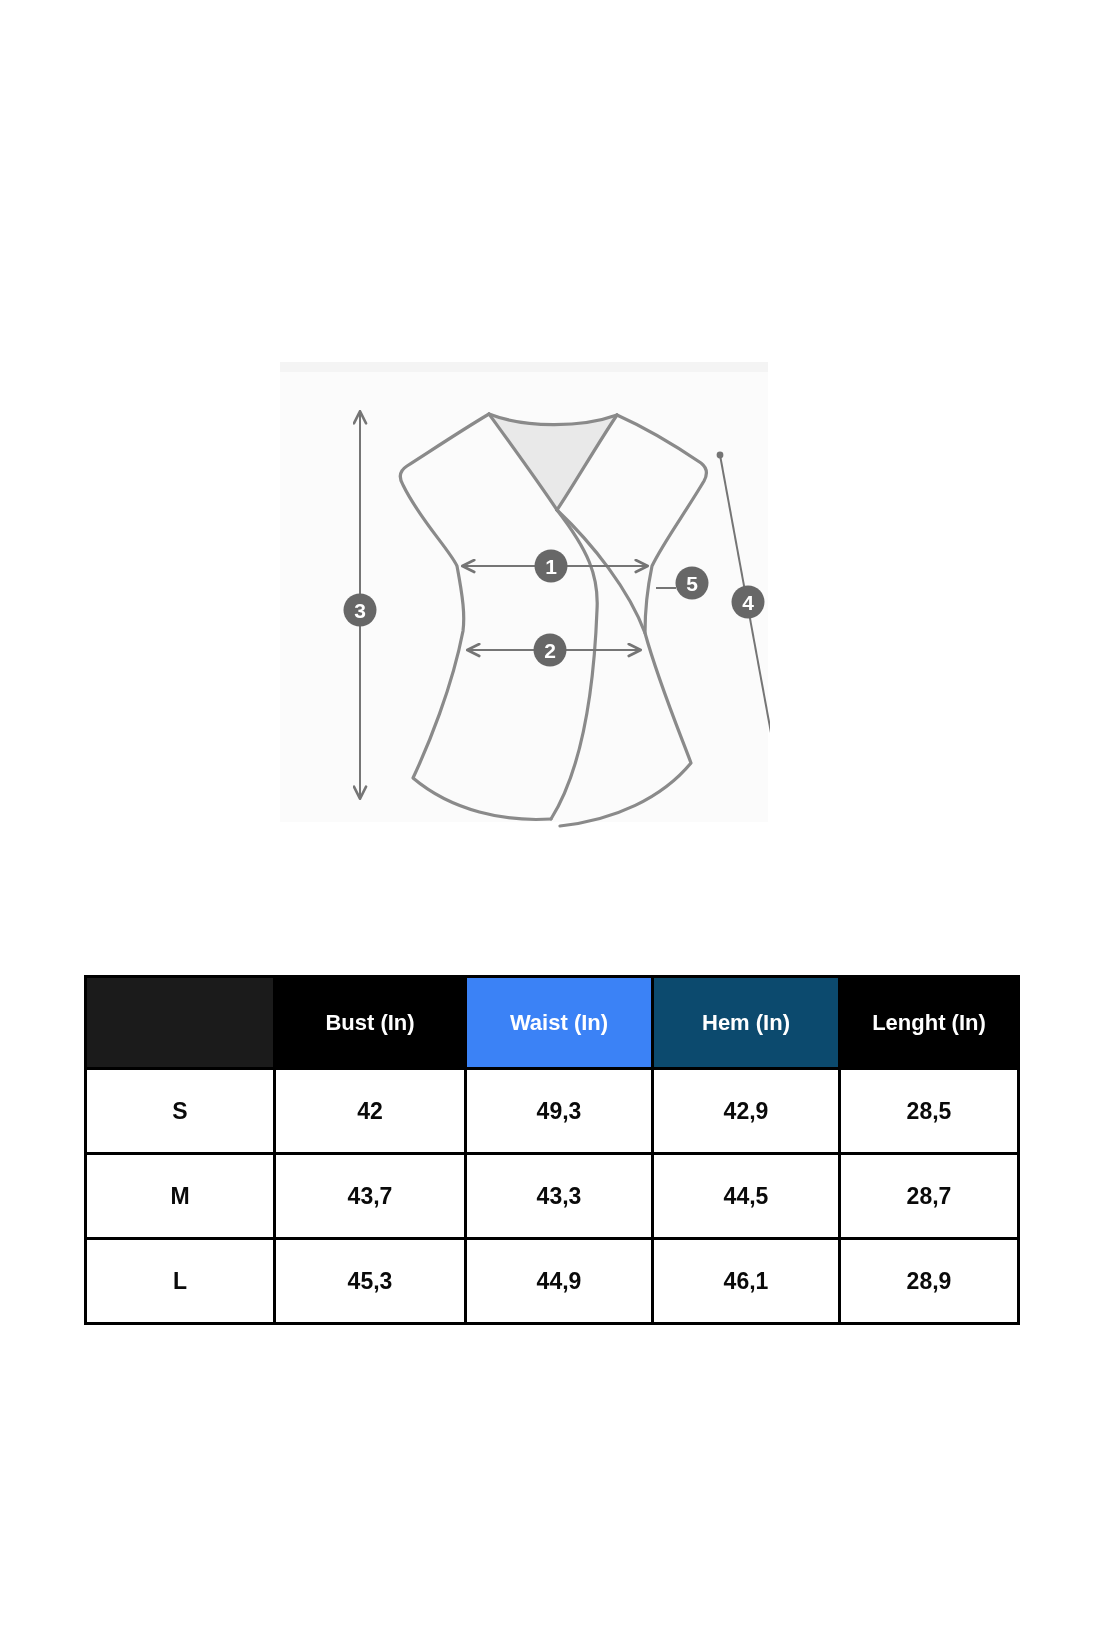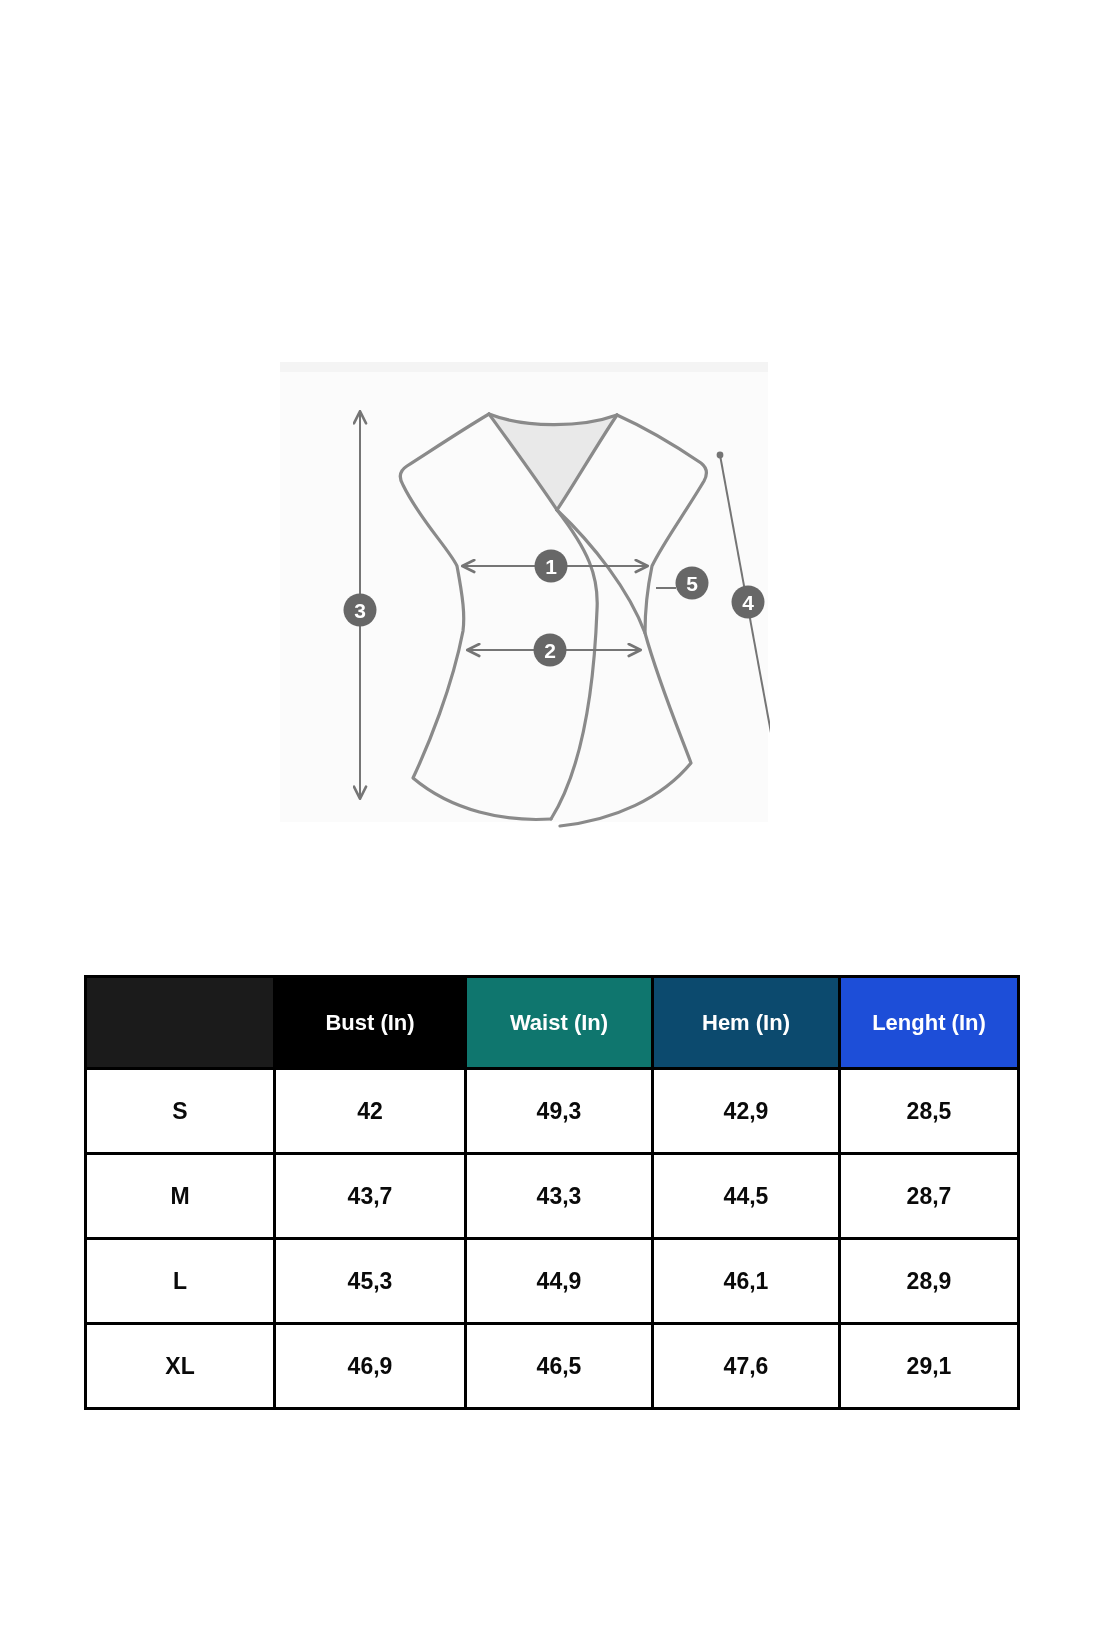--- a/index.html
+++ b/index.html
@@ -151,23 +151,23 @@
         <col style="width:189px">
         <col style="width:191px">
         <col style="width:187px">
         <col style="width:187px">
         <col style="width:179px">
       </colgroup>
       <thead>
         <tr>
             <th style="background: rgb(27, 27, 27);"></th>
             <th style="background: rgb(0, 0, 0);">Bust (In)</th>
-            <th style="background: #0f766e;">Waist (In)</th>
+            <th style="background: #3b82f6;">Waist (In)</th>
             <th style="background: #0c4a6e;">Hem (In)</th>
-            <th style="background: #1d4ed8;">Lenght (In)</th>
+            <th style="background: #000000;">Lenght (In)</th>
           </tr>
       </thead>
       <tbody>
           <tr>
             <td class="size-cell">S</td>
             <td>42</td>
             <td>49,3</td>
             <td>42,9</td>
             <td>28,5</td>
           </tr>
@@ -178,24 +178,17 @@
             <td>44,5</td>
             <td>28,7</td>
           </tr>
           <tr>
             <td class="size-cell">L</td>
             <td>45,3</td>
             <td>44,9</td>
             <td>46,1</td>
             <td>28,9</td>
           </tr>
-          <tr>
-            <td class="size-cell">XL</td>
-            <td>46,9</td>
-            <td>46,5</td>
-            <td>47,6</td>
-            <td>29,1</td>
-          </tr>
         </tbody>
     </table>
   </div>
 
 </div>
 
 </body></html>

